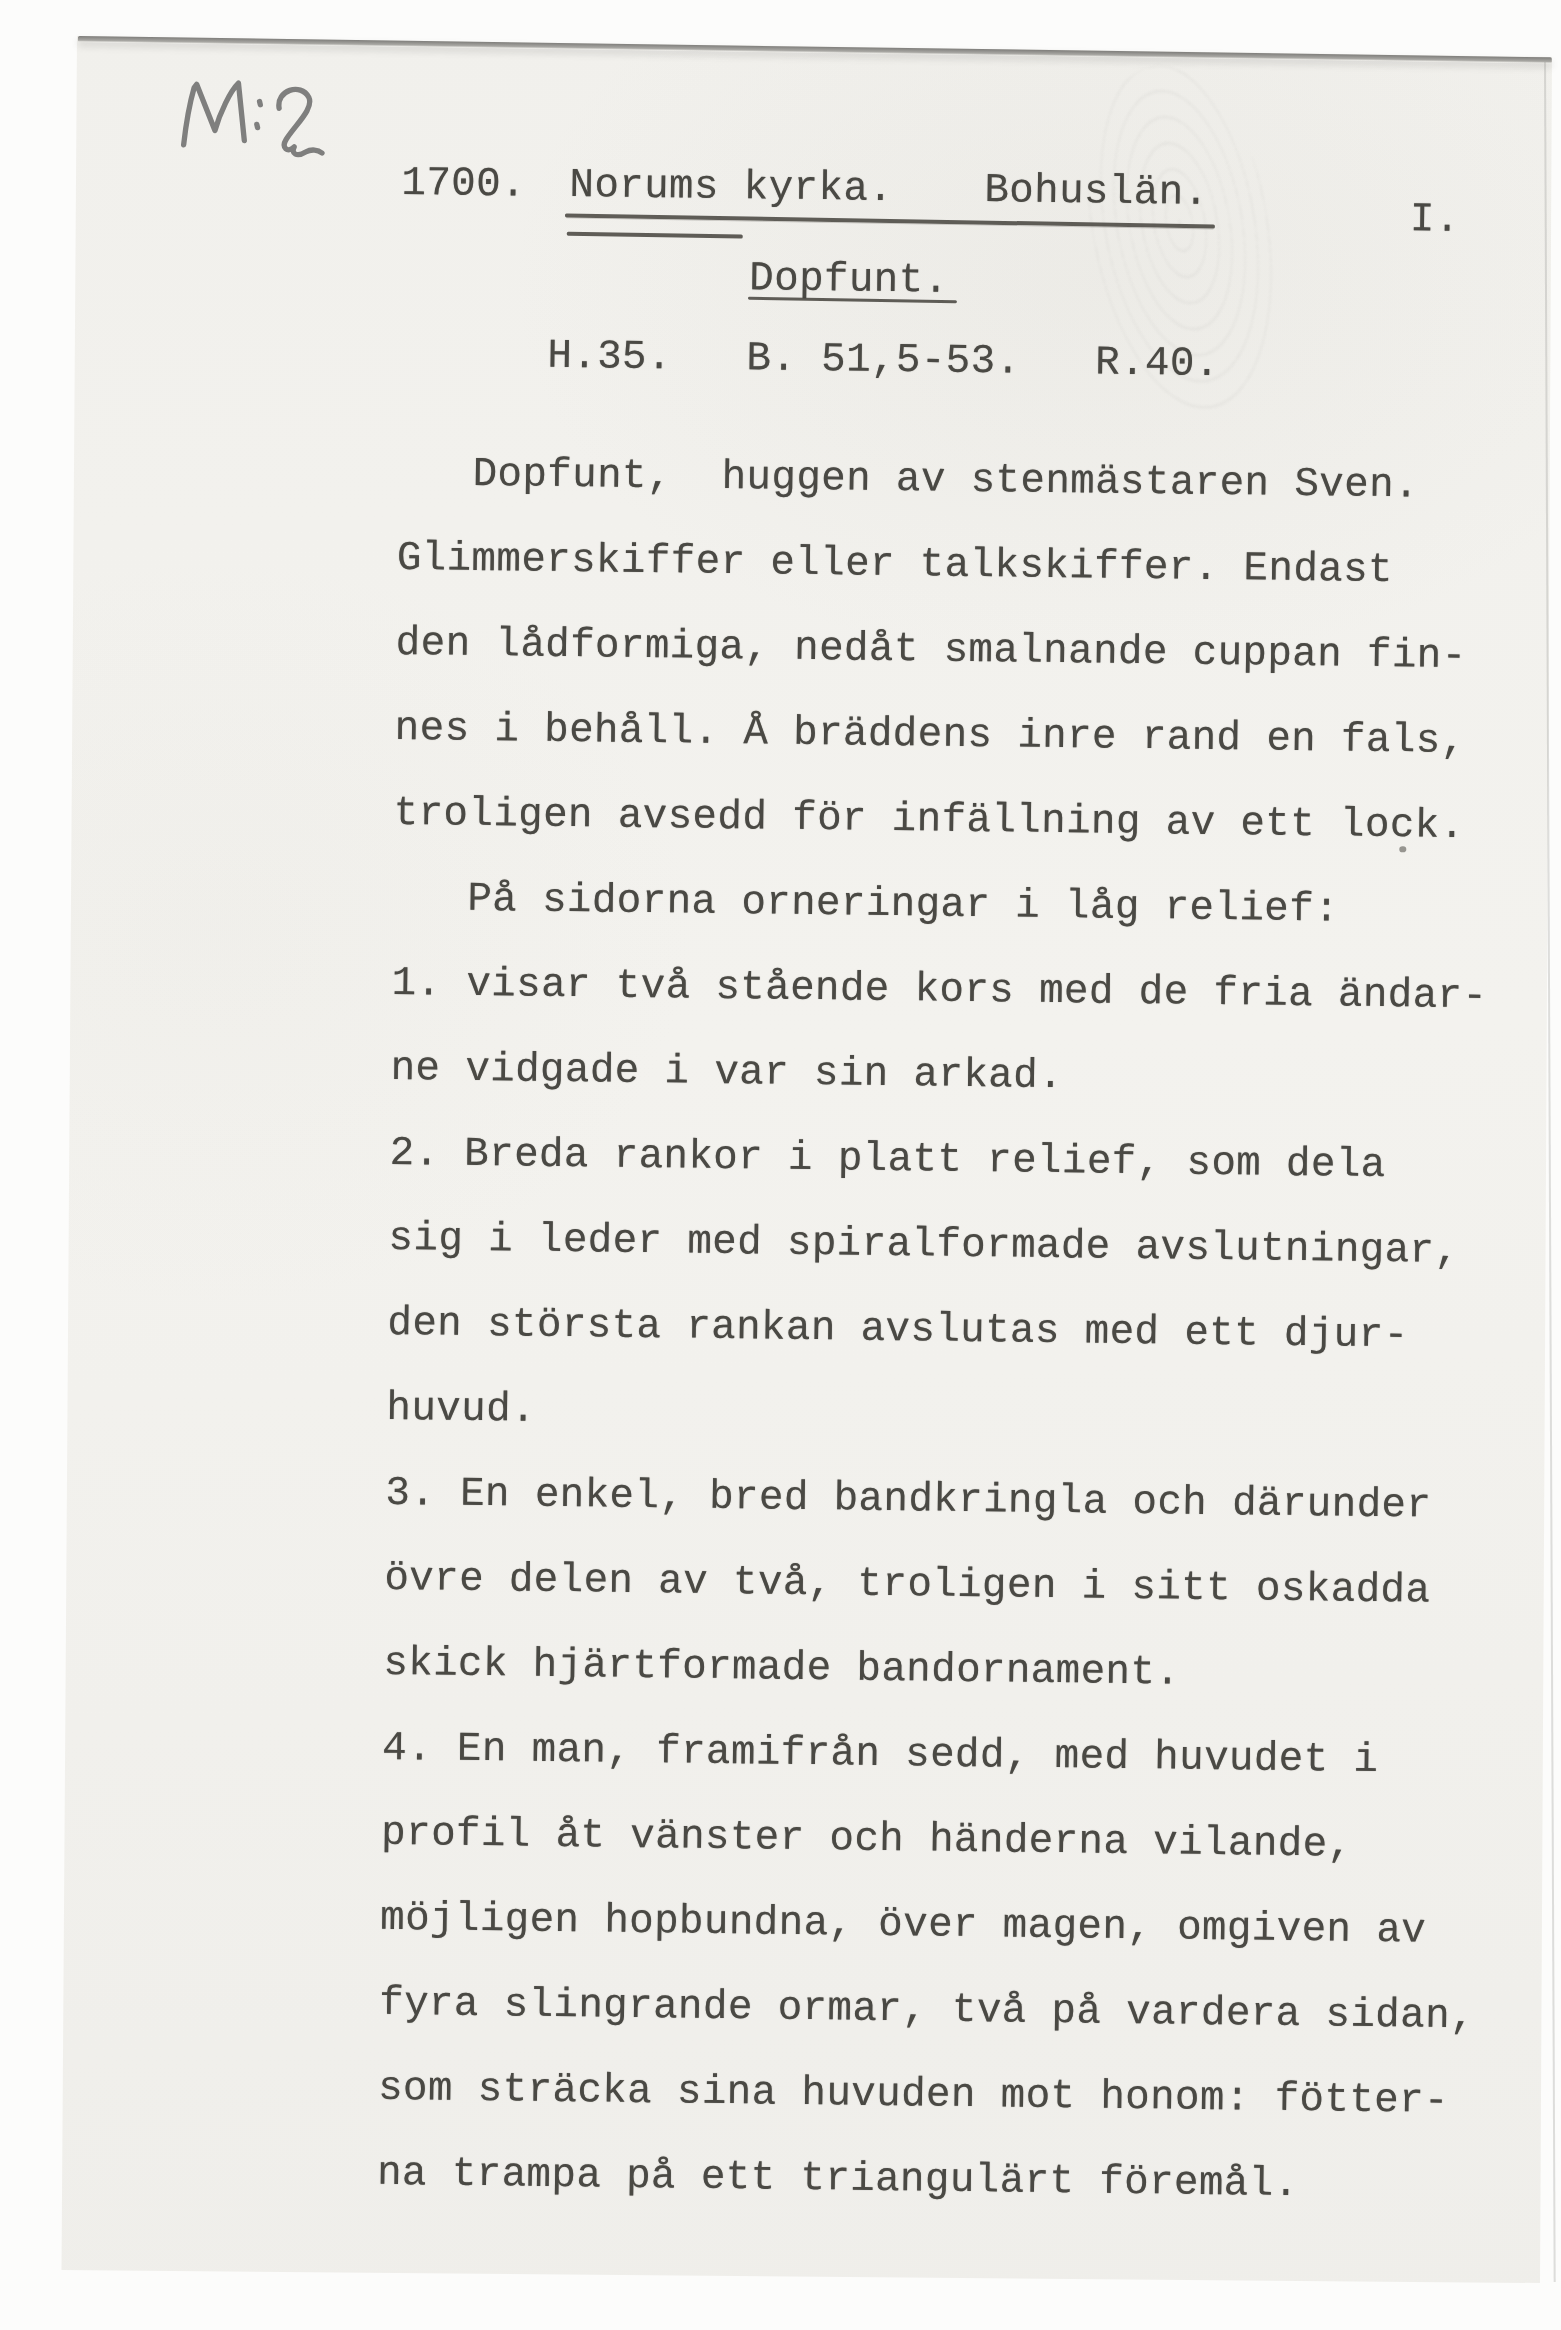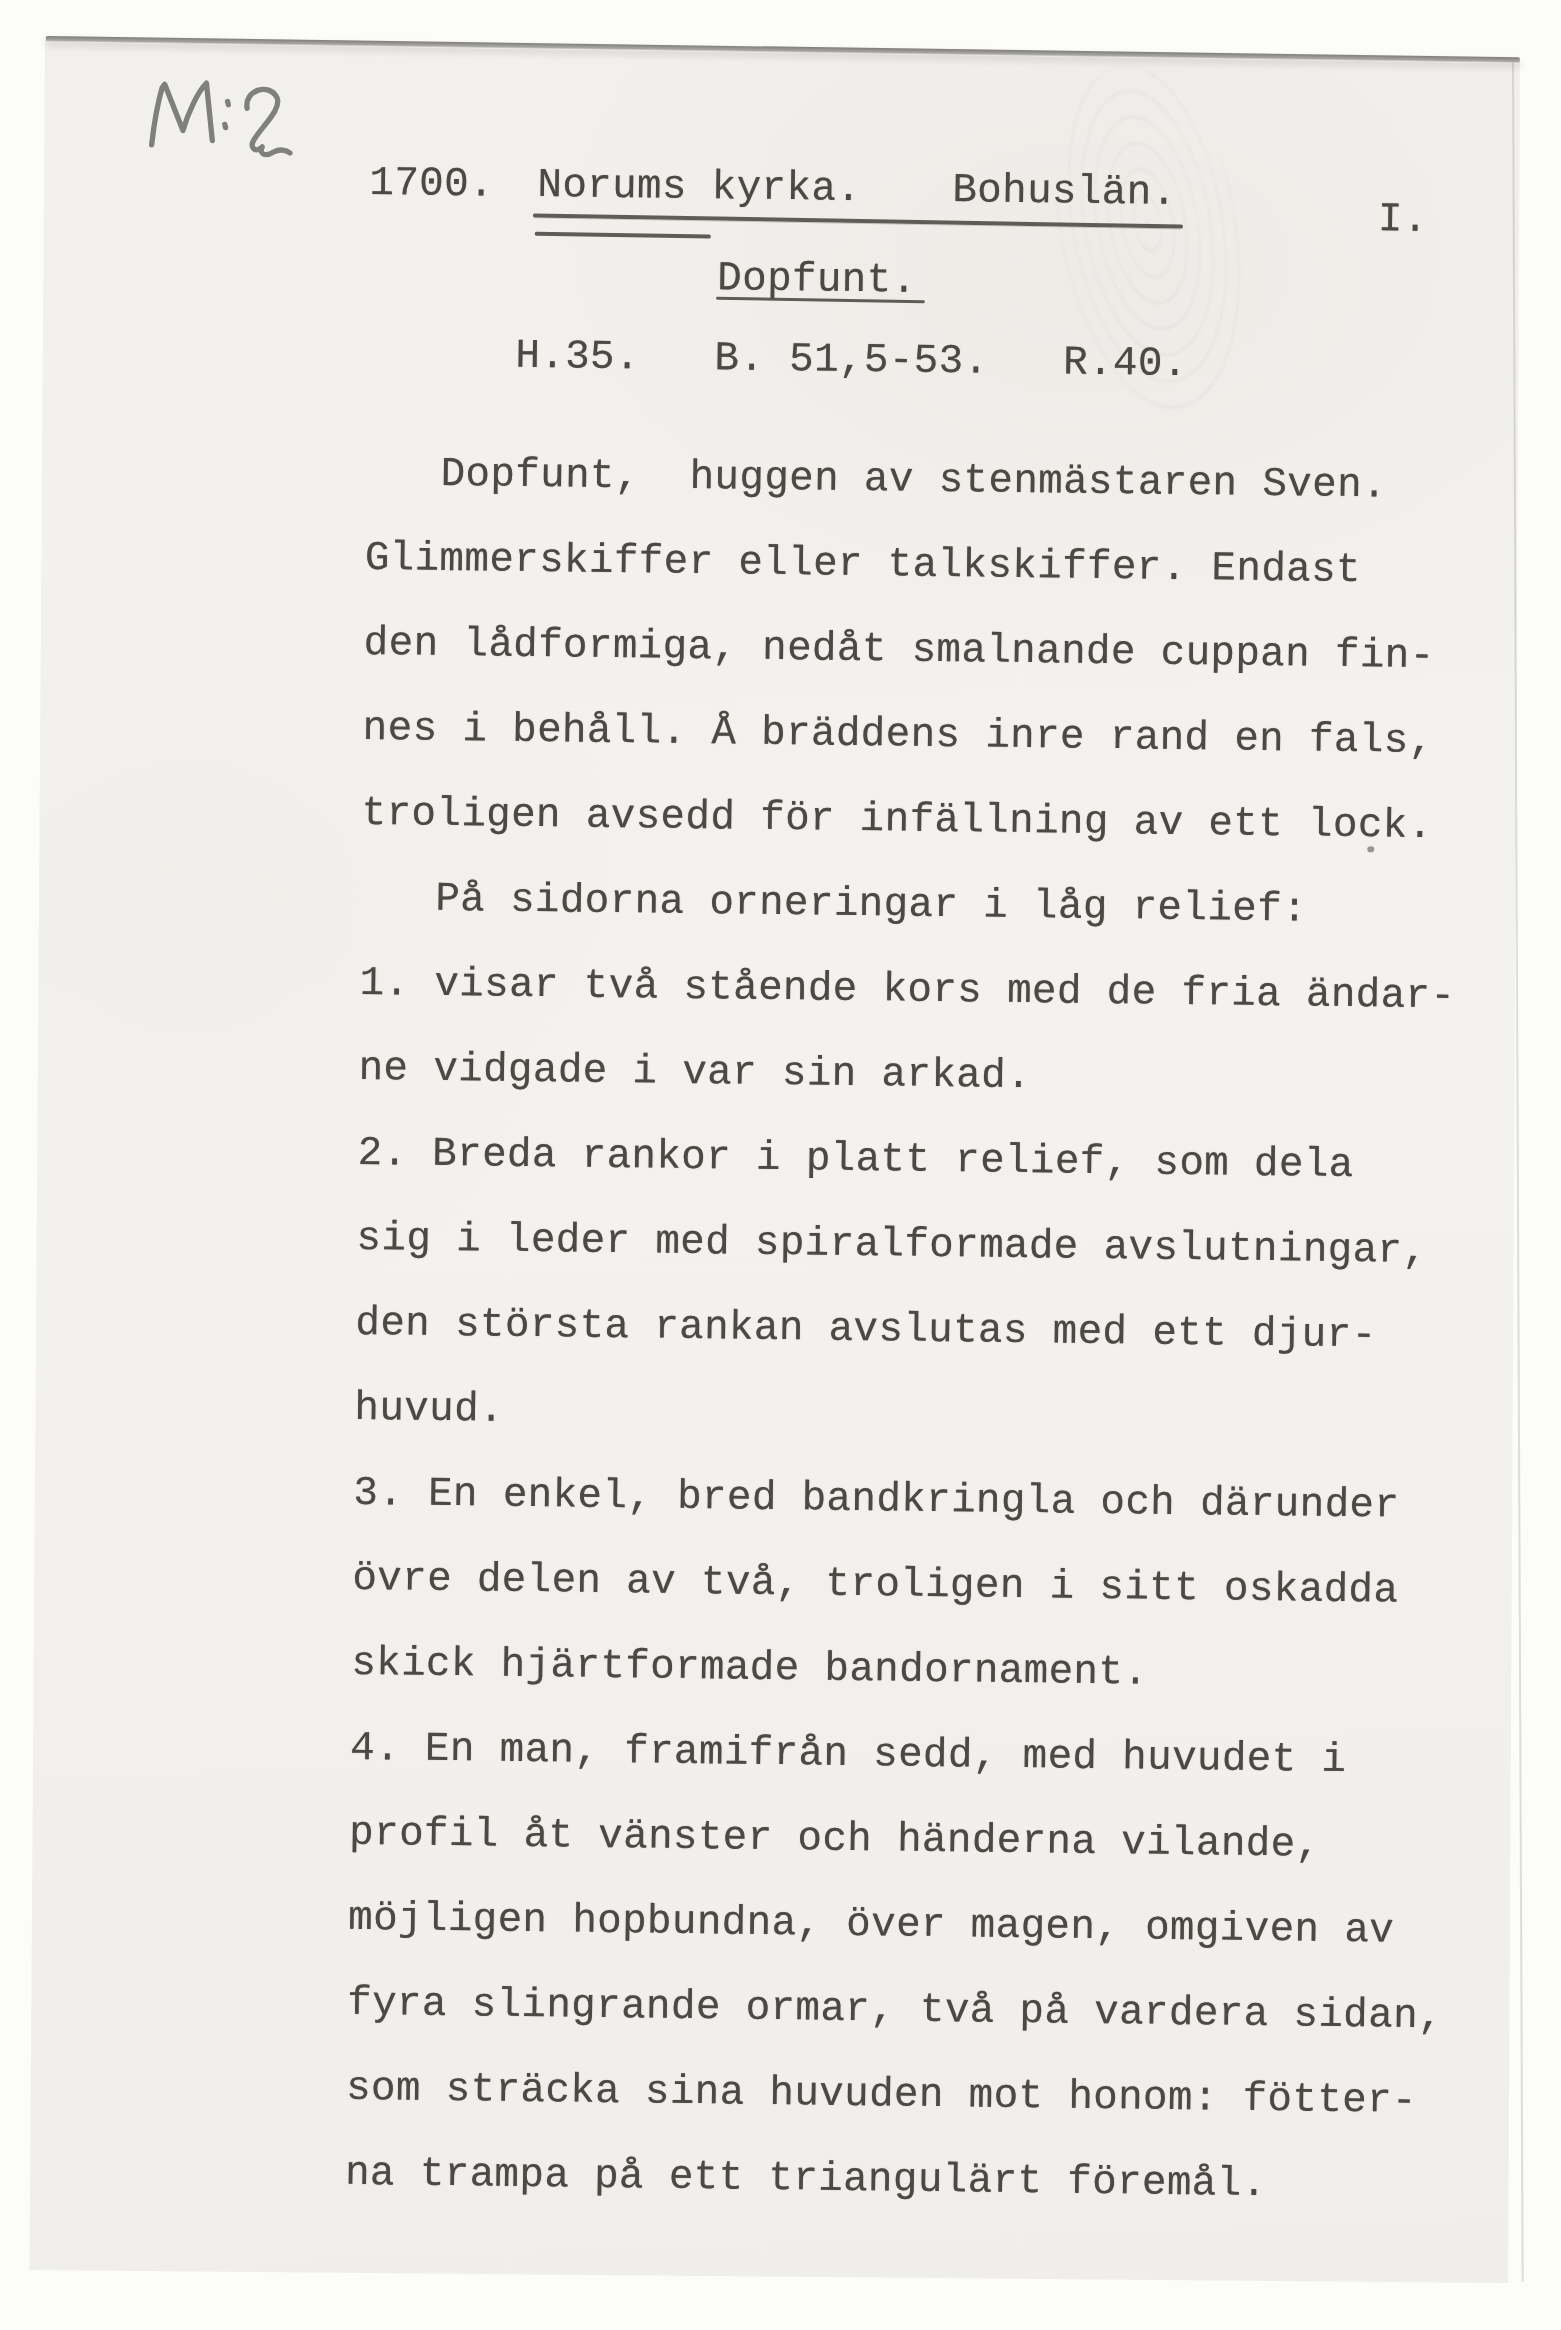--- a/index.html
+++ b/index.html
@@ -2,21 +2,21 @@
 <html style="font-size:13px"><head>
 <meta charset="utf-8">
 <style>
   html,body{margin:0;padding:0;}
   body{
     width:1561px;height:2330px;
     background:#fcfcfb;
     font-family:"Liberation Mono","DejaVu Sans Mono",monospace;
     position:relative;overflow:hidden;
   }
-  .stage{position:absolute;inset:0;}
+  .stage{position:absolute;inset:0;margin-left:32px;}
 
   
   .paper{
     position:absolute;inset:0;
     clip-path:polygon(45px 36px, 1520px 57px, 1508px 2283px, 29.5px 2270px);
     background:
       radial-gradient(985px 656px at 70% 12%, rgba(208,206,198,0.16), transparent 60%),
       radial-gradient(738px 574px at 12% 40%, rgba(220,218,211,0.12), transparent 65%),
       linear-gradient(178deg,#f1f0ec,#f3f2ee 45%,#efeeea);
   }

